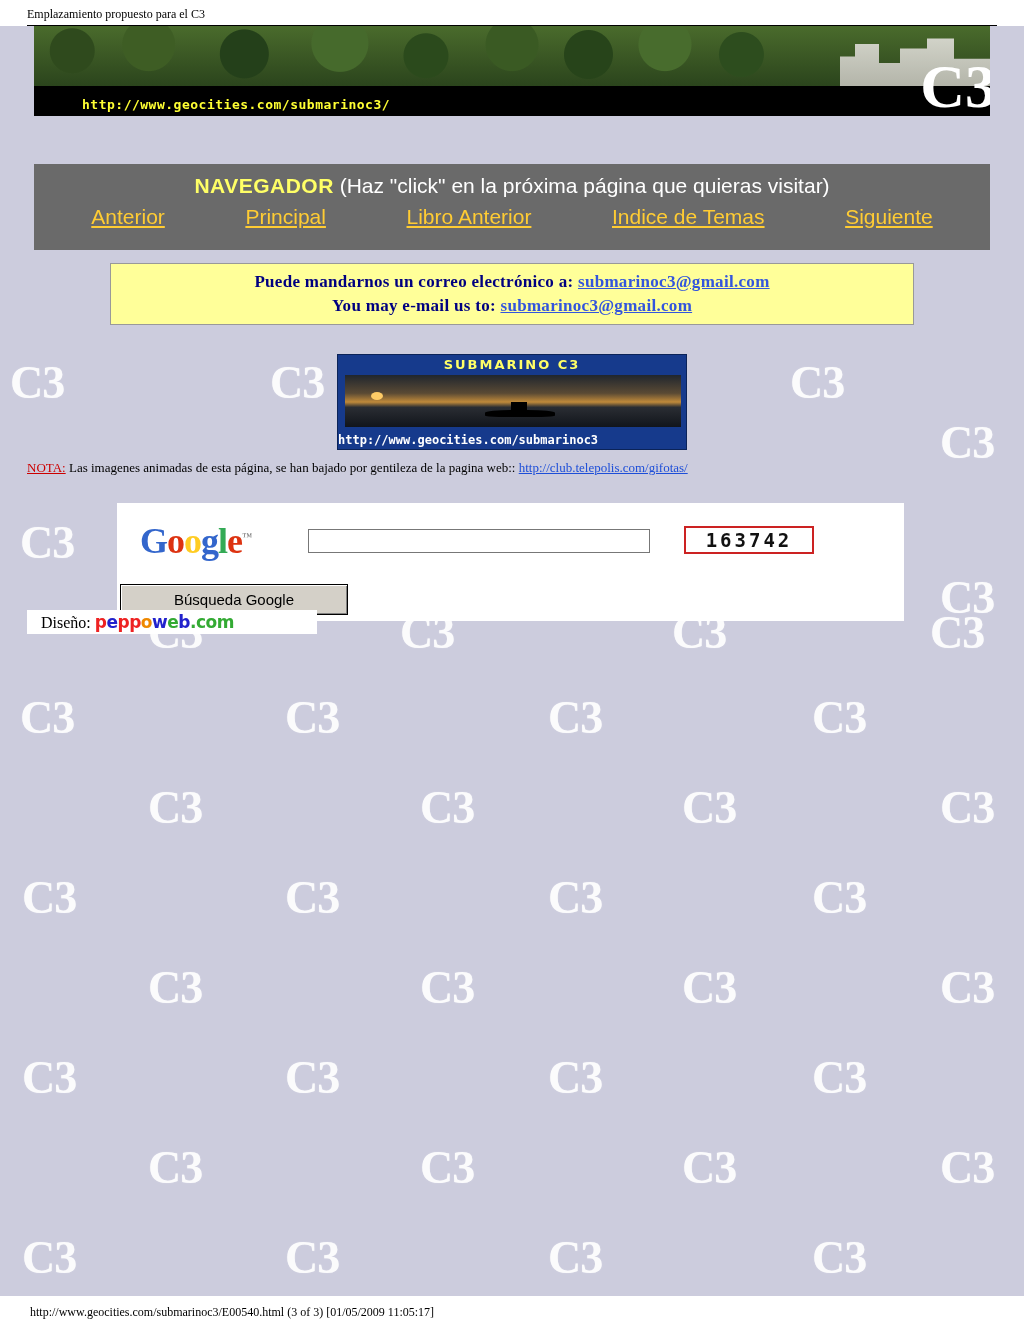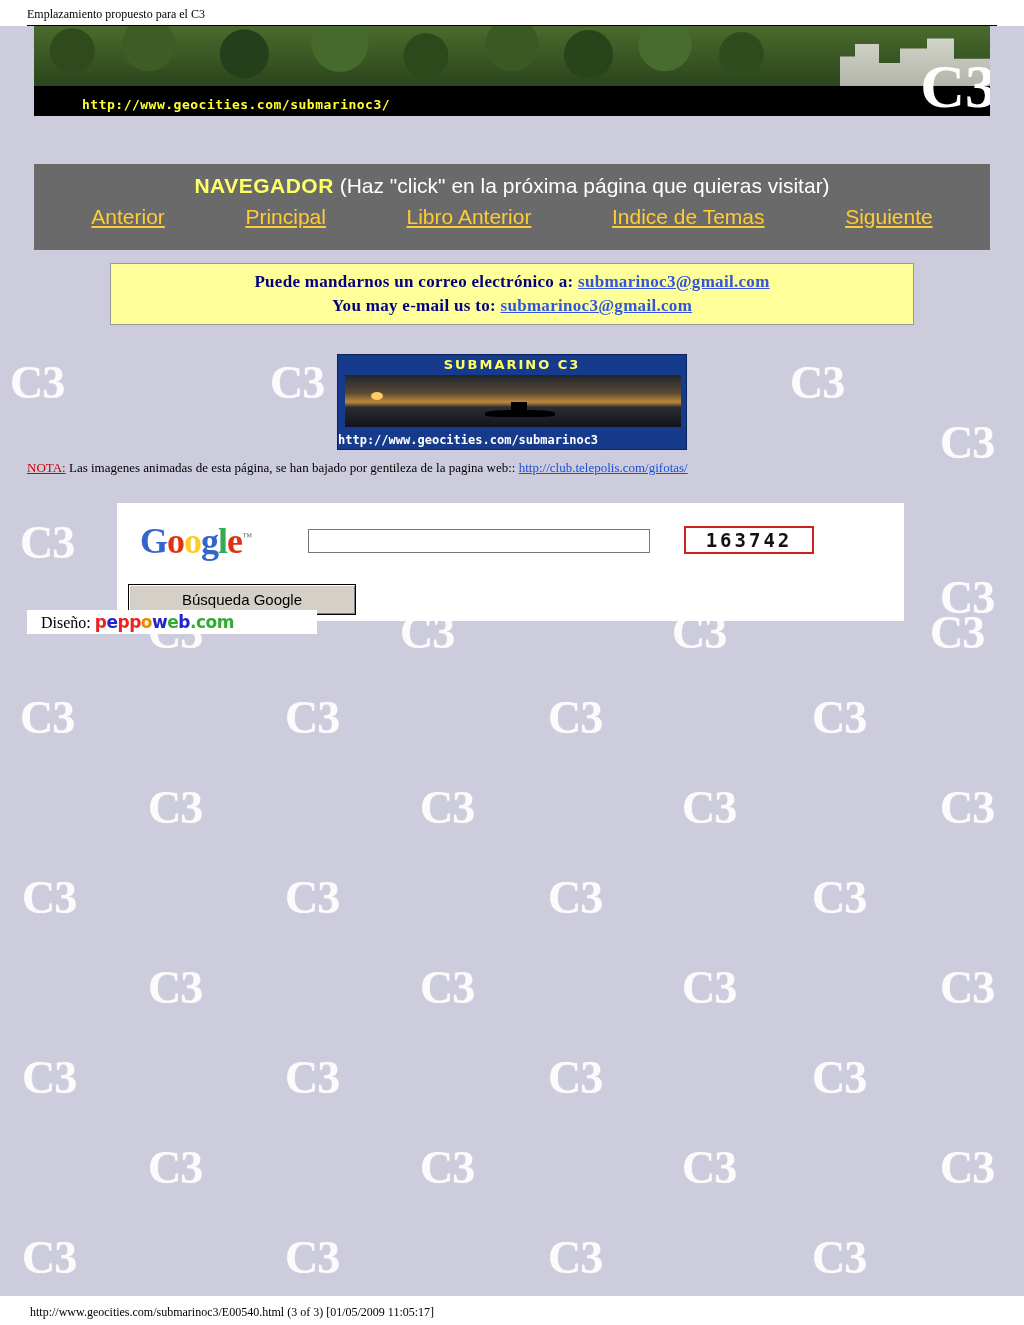--- a/index.html
+++ b/index.html
@@ -344,21 +344,20 @@
     background: #d4d0c8;
     border: 1px solid #000000;
     box-shadow: inset 1px 1px 0 #ffffff, inset -1px -1px 0 #808080;
     box-sizing: border-box;
     font-family: "Liberation Sans", sans-serif;
     font-size: 15px;
     color: #000;
     text-align: center;
     line-height: 29px;
     cursor: pointer;
-    margin-left: 8px;
   }
 
   
   .diseno {
     position: absolute;
     top: 584px; left: 27px;
     width: 290px;
     height: 24px;
     background: #ffffff;
     font-family: "Liberation Serif", serif;

